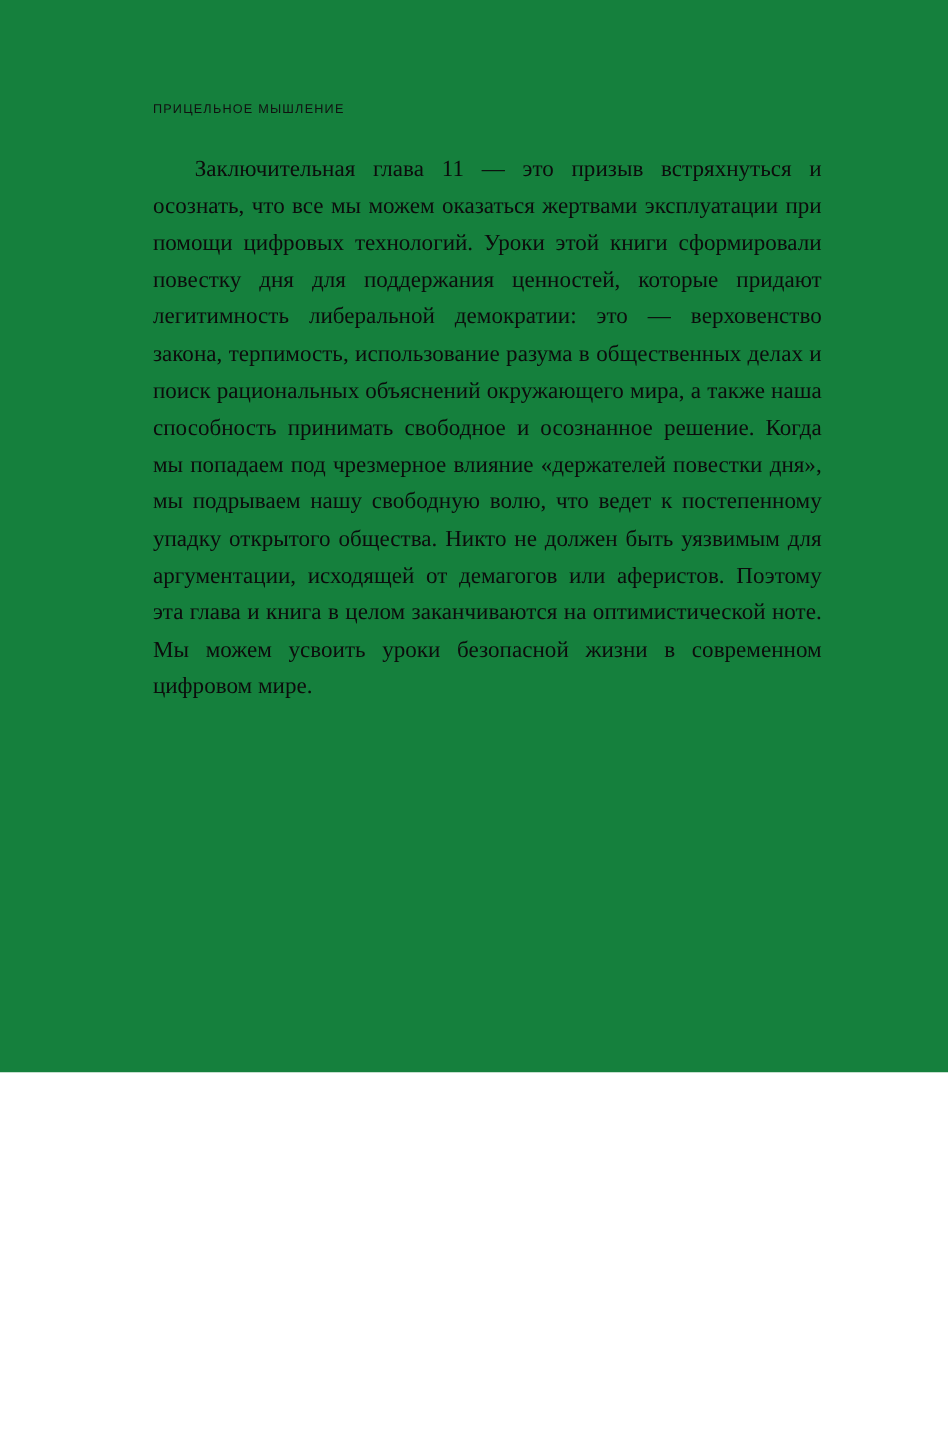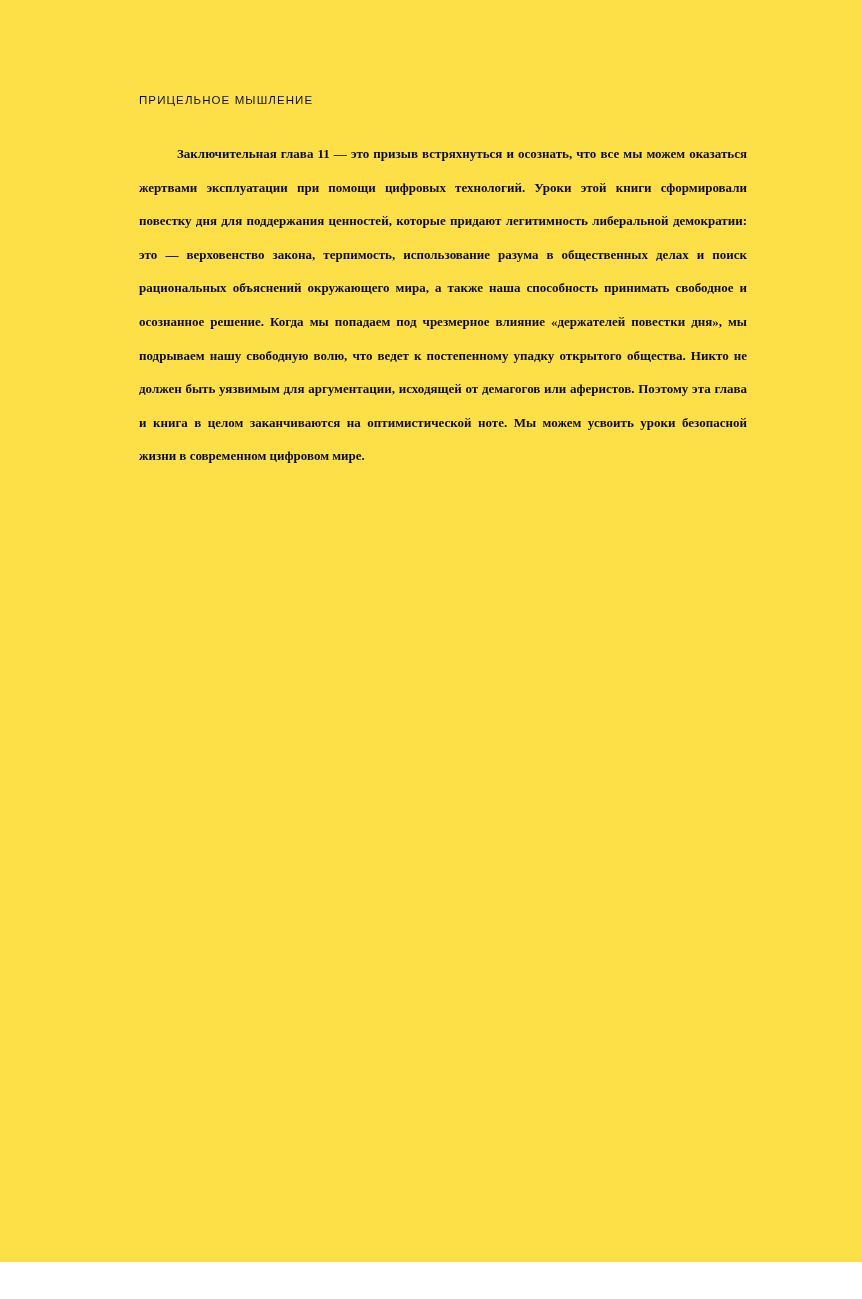--- a/index.html
+++ b/index.html
@@ -3,49 +3,48 @@
 <meta charset="utf-8">
 <style>
   html, body {
     margin: 0;
     padding: 0;
     background: #ffffff;
   }
   .page {
     position: relative;
     width: 862px;
-    height: 1262px;
-    background: #fde047;
+    height: 975px;
+    background: #15803d;
     overflow: hidden;
     box-sizing: border-box;
   }
   .running-head {
     position: absolute;
     left: 139px;
     top: 94px;
     font-family: "Liberation Sans", sans-serif;
     font-size: 11.5px;
     letter-spacing: 1.1px;
     color: #111111;
     text-transform: uppercase;
     white-space: nowrap;
   }
   .body-text {
     position: absolute;
     left: 139px;
     top: 137px;
     width: 608px;
     font-family: "Liberation Serif", serif;
-    font-size: 13px;
+    font-size: 21px;
     line-height: 33.6px;
     color: #0c0c0c;
     text-align: justify;
     text-justify: inter-word;
     hyphens: manual;
-    font-weight: bold;
   }
   .body-text p {
     margin: 0;
     text-indent: 38px;
   }
 </style>
 </head>
 <body>
 
 <div class="page">

